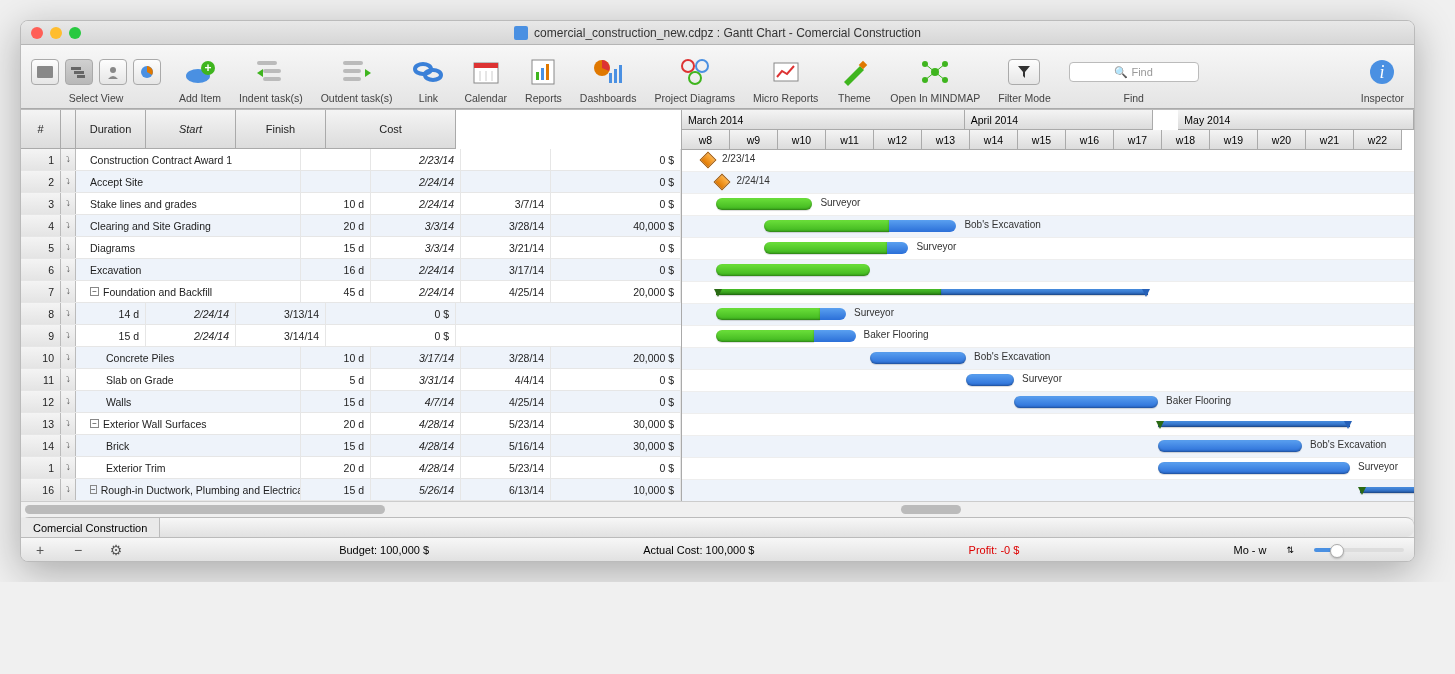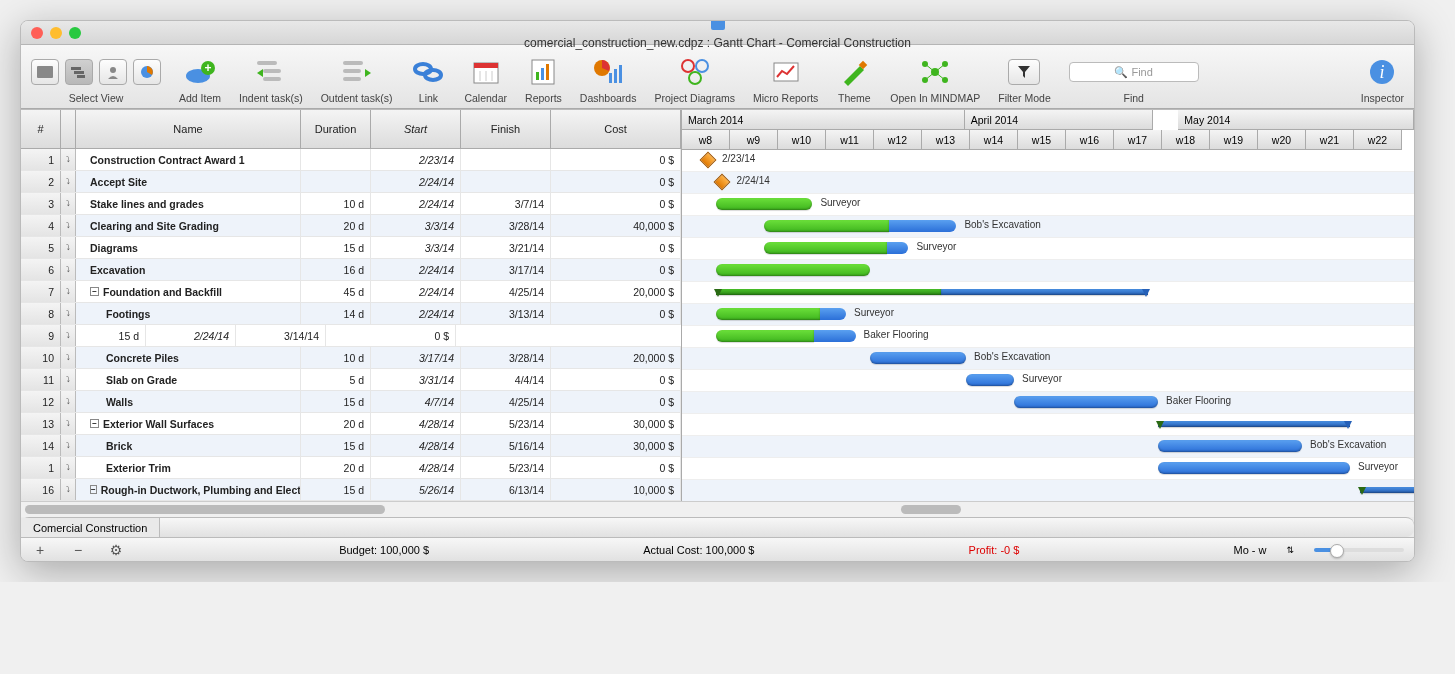--- a/index.html
+++ b/index.html
@@ -2,42 +2,42 @@
 <html><head>
 <meta charset="utf-8">
 <style>
   * { box-sizing: border-box; }
   body { margin: 0; font-family: -apple-system, Helvetica, Arial, sans-serif; font-size: 11px; background: #f0f0f0; padding: 20px; }
   .window { width: 1395px; background: #ececec; border-radius: 8px; box-shadow: 0 10px 40px rgba(0,0,0,0.3); overflow: hidden; border: 1px solid #bbb; }
   .titlebar { height: 24px; background: linear-gradient(#e8e8e8,#d6d6d6); display: flex; align-items: center; position: relative; border-bottom: 1px solid #b5b5b5;}
   .traffic { display:flex; gap:7px; padding-left:10px;}
   .dot { width:12px; height:12px; border-radius:50%; }
   .dot.r{background:#ff5f57;} .dot.y{background:#ffbd2e;} .dot.g{background:#28c940;}
-  .title { position:absolute; left:0; right:0; text-align:center; font-size:12px; color:#333; display:flex; justify-content:center; align-items:center; gap:6px;flex-direction:column;}
+  .title { position:absolute; left:0; right:0; text-align:center; font-size:12px; color:#333; display:flex; justify-content:center; align-items:center; gap:6px;}
   .title .doc-ico { width:14px; height:14px; background:#4a90e2; border-radius:2px; display:inline-block;}
   .toolbar { height: 64px; background: linear-gradient(#f7f7f7,#e4e4e4); border-bottom:1px solid #aaa; display:flex; align-items:flex-end; padding: 0 10px 4px 10px;}
   .tbseg { display:flex; flex-direction:column; align-items:center; gap:2px; margin-right: 18px;}
   .tbseg.last { margin-left: auto; margin-right: 0;}
   .tbseg .icons { height: 36px; display:flex; align-items:center; gap:6px;}
   .tbseg .lbl { font-size:10.5px; color:#444;}
   .tbbtn { min-width:28px; height:26px; border:1px solid #aaa; border-radius:4px; background:linear-gradient(#fdfdfd,#e6e6e6); display:flex; align-items:center; justify-content:center;}
   .tbbtn.sel { background:linear-gradient(#d0d0d0,#b8b8b8);}
   .bigicon { width:36px; height:36px; display:flex; align-items:center; justify-content:center;}
   .search { width:130px; height:20px; border:1px solid #bbb; border-radius:4px; background:white; text-align:center; color:#999; font-size:11px; line-height:18px;}
   .grid { display:flex; height: 392px; background:white; border-top:1px solid #bbb;}
   .leftpane { flex:0 0 660px; display:flex; flex-direction:column; border-right:1px solid #aaa;}
   .lhdrows { display:flex; height:40px;}
   .lhcell { display:flex; align-items:center; justify-content:center; font-size:11px; color:#222; background:linear-gradient(#f4f4f4,#dcdcdc); border-right:1px solid #aaa; border-bottom:1px solid #aaa;}
   .col-num{width:40px;} .col-exp{width:15px;} .col-name{width:225px;} .col-dur{width:70px;} .col-start{width:90px;font-style:italic;} .col-fin{width:90px;} .col-cost{width:130px;}
   .lrow { display:flex; height:22px; align-items:stretch; border-bottom:1px solid #e6e6e6;}
   .lrow.alt { background:#eef3fa;}
   .lcell { border-right:1px solid #e6e6e6; display:flex; align-items:center; padding:0 6px; font-size:10.5px; color:#222; overflow:hidden; white-space:nowrap;}
   .lcell.num { background:linear-gradient(#f4f4f4,#e4e4e4); border-right:1px solid #bbb; justify-content:flex-end; font-weight:500;}
   .lcell.exp { background:linear-gradient(#f4f4f4,#e4e4e4); border-right:1px solid #bbb; justify-content:center; font-size:8px; color:#555;}
-  .lcell.name { justify-content:flex-start;font-weight:bold;}
+  .lcell.name { justify-content:flex-start;}
   .lcell.r { justify-content:flex-end;}
   .collapse-box { width:9px; height:9px; border:1px solid #888; display:inline-flex; align-items:center; justify-content:center; margin-right:4px; font-size:8px; line-height:8px;}
   .rightpane { flex:1; display:flex; flex-direction:column; overflow:hidden; position:relative;}
   .rhd { height:40px; display:flex; flex-direction:column;}
   .rhd-months { height:20px; display:flex;}
   .rhd-mon { border-right:1px solid #aaa; border-bottom:1px solid #aaa; background:linear-gradient(#f4f4f4,#dcdcdc); display:flex; align-items:center; padding-left:6px; font-size:10.5px;}
   .rhd-weeks { height:20px; display:flex;}
   .rhd-wk { width:48px; border-right:1px solid #aaa; border-bottom:1px solid #aaa; background:linear-gradient(#f4f4f4,#dcdcdc); display:flex; align-items:center; justify-content:center; font-size:10.5px;}
   .gantt-body { flex:1; position:relative;}
   .grow { height:22px; position:relative; border-bottom:1px solid #eee;}
@@ -255,21 +255,20 @@
         </div>
       <div class="lbl">Inspector</div>
     </div>
   </div>
 
   <div class="grid">
     <div class="leftpane">
       <div class="lhdrows">
         <div class="lhcell col-num">#</div>
         <div class="lhcell col-exp"></div>
-        <div class="lhcell col-name">Name</div>
         <div class="lhcell col-dur">Duration</div>
         <div class="lhcell col-start">Start</div>
         <div class="lhcell col-fin">Finish</div>
         <div class="lhcell col-cost">Cost</div>
       </div>
       <div id="left-rows">
           <div class="lrow">
             <div class="lcell num col-num">1</div>
             <div class="lcell exp col-exp">⤵</div>
             <div class="lcell name col-name" style="padding-left:14px">Construction Contract Award 1</div>
@@ -328,21 +327,20 @@
             <div class="lcell exp col-exp">⤵</div>
             <div class="lcell name col-name" style="padding-left:14px"><span class="collapse-box">−</span>Foundation and Backfill</div>
             <div class="lcell r col-dur">45 d</div>
             <div class="lcell r col-start">2/24/14</div>
             <div class="lcell r col-fin">4/25/14</div>
             <div class="lcell r col-cost">20,000 $</div>
           </div>
           <div class="lrow alt">
             <div class="lcell num col-num">8</div>
             <div class="lcell exp col-exp">⤵</div>
-            <div class="lcell name col-name" style="padding-left:30px">Footings</div>
             <div class="lcell r col-dur">14 d</div>
             <div class="lcell r col-start">2/24/14</div>
             <div class="lcell r col-fin">3/13/14</div>
             <div class="lcell r col-cost">0 $</div>
           </div>
           <div class="lrow">
             <div class="lcell num col-num">9</div>
             <div class="lcell exp col-exp">⤵</div>
             <div class="lcell r col-dur">15 d</div>
             <div class="lcell r col-start">2/24/14</div>

